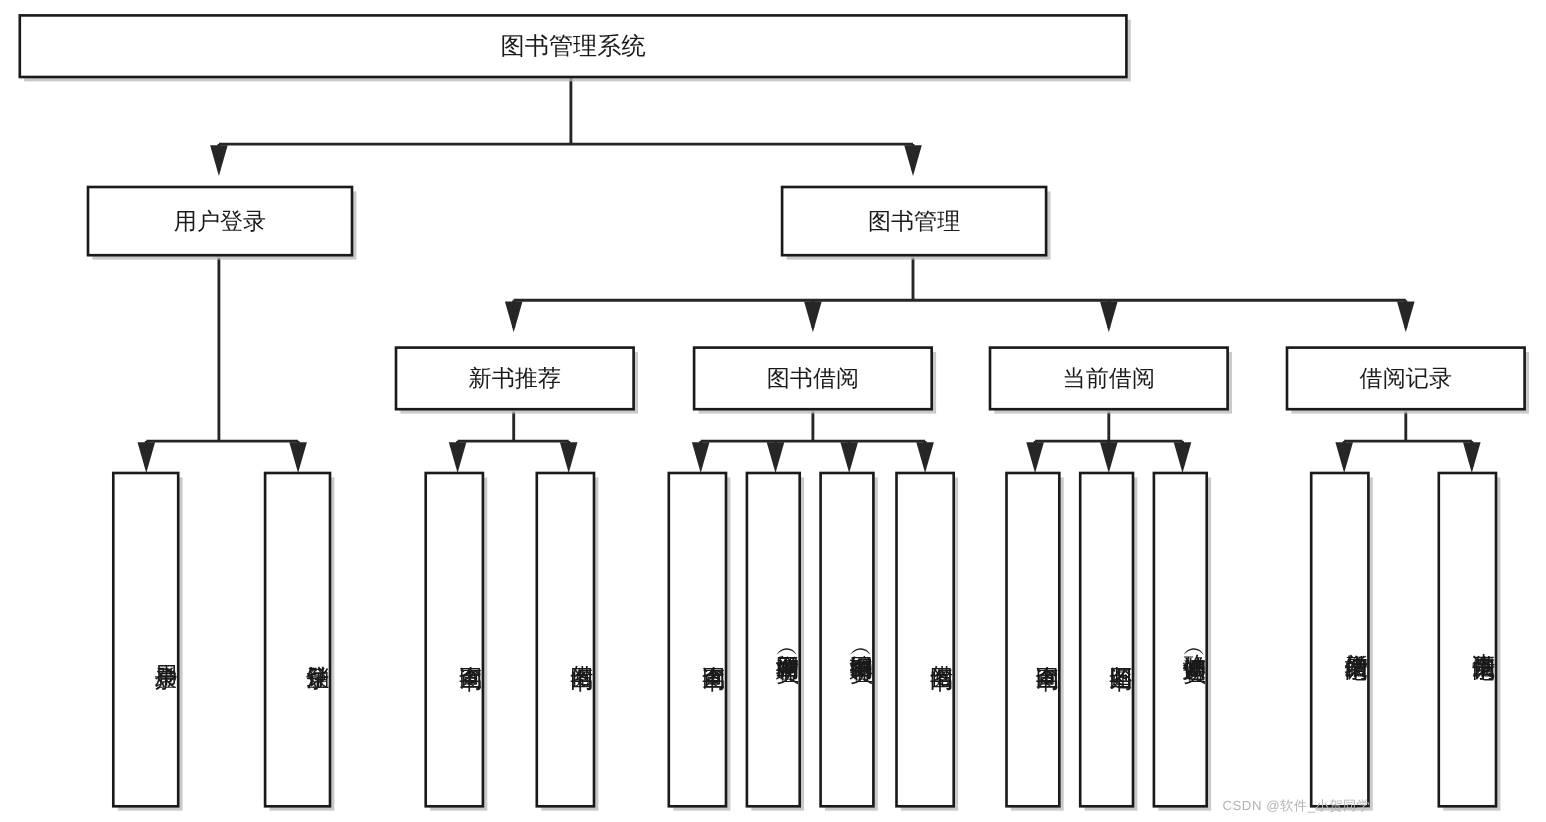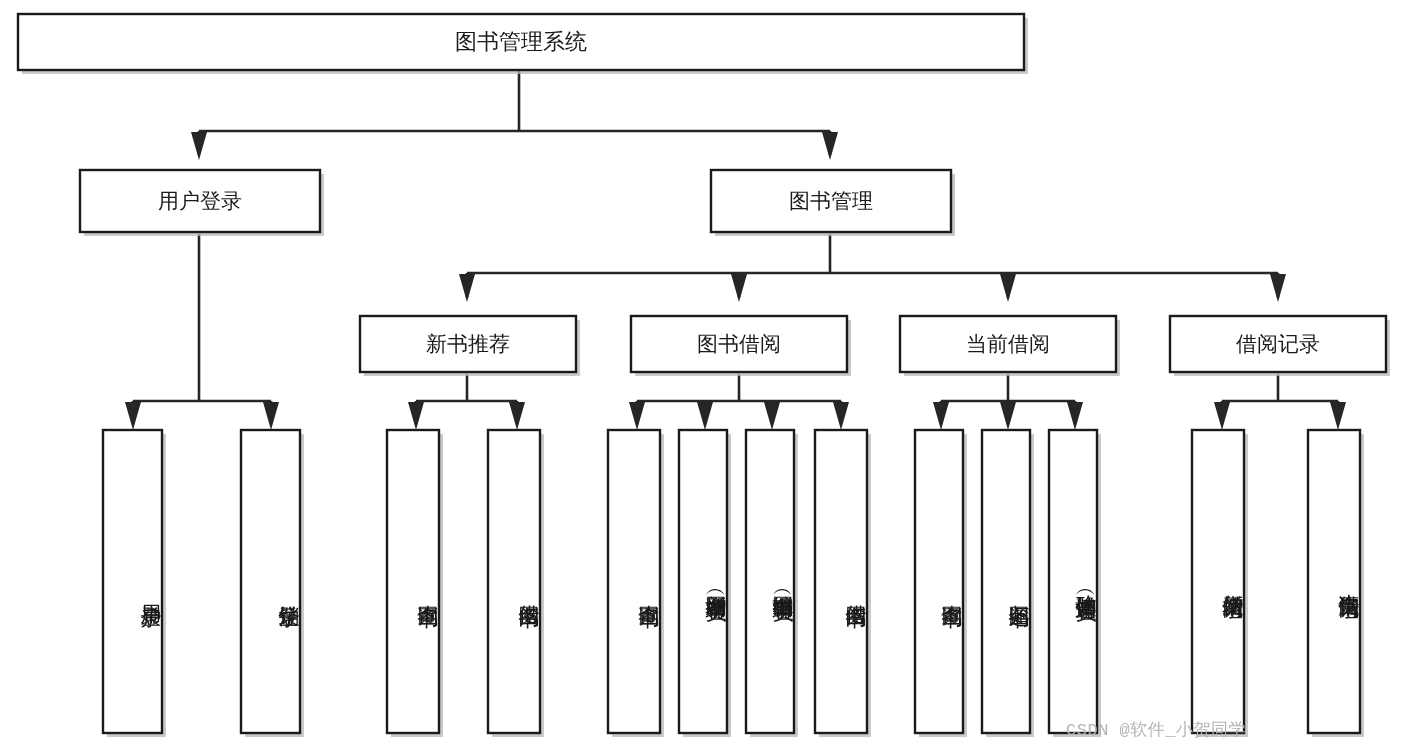--- a/index.html
+++ b/index.html
@@ -64,22 +64,22 @@
     color: #1a1a1a;
     letter-spacing: 1px;
     text-align: center;
     white-space: nowrap;
     pointer-events: none;
   }
   .watermark {
     position: absolute;
     right: 8px;
     bottom: 6px;
-    font-family: Liberation Mono, monospace;
-    font-size: 17px;
+    font-family: Liberation Sans, sans-serif;
+    font-size: 12px;
     color: #b4b4b4;
     letter-spacing: 0.5px;
     user-select: none;
   }
 </style>
 </head>
 <body>
 
 <div id="diagram-root">
 

